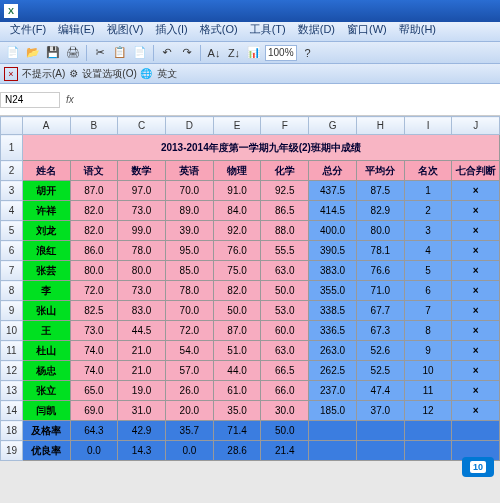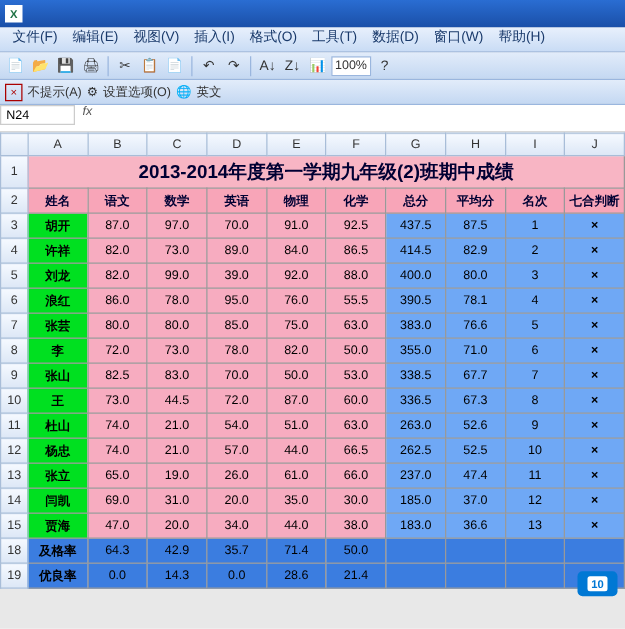--- a/index.html
+++ b/index.html
@@ -7,30 +7,30 @@
 .title-bar{background:linear-gradient(#2a6dd2,#1a4fa8);color:#fff;height:22px;display:flex;align-items:center;padding:0 4px;font-size:11px}
 .title-bar .icon{width:14px;height:14px;background:#fff;margin-right:4px;display:flex;align-items:center;justify-content:center;color:#217346;font-weight:bold;font-size:9px}
 .menu-bar{background:linear-gradient(#e8f0fc,#c9dcf5);height:20px;display:flex;align-items:flex-start;padding:0 4px;font-size:11px;color:#1a3a6b;border-bottom:1px solid #9ab6de}
 .menu-bar span{padding:0 6px;cursor:default}
 .toolbar{background:linear-gradient(#e2ecfa,#c4d8f2);height:22px;display:flex;align-items:center;padding:0 4px;gap:2px;border-bottom:1px solid #9ab6de}
 .toolbar .btn{width:18px;height:18px;display:flex;align-items:center;justify-content:center;font-size:11px;color:#333}
 .toolbar .sep{width:1px;height:16px;background:#9ab6de;margin:0 2px}
 .toolbar .zoom{font-size:10px;color:#333;display:flex;align-items:center;height:16px;padding:0 2px;background:#fff;border:1px solid #9ab6de}
 .task-bar{background:linear-gradient(#e2ecfa,#c4d8f2);height:20px;display:flex;align-items:center;padding:0 4px;font-size:10px;color:#333;border-bottom:1px solid #9ab6de;gap:4px}
 .task-bar .close{width:14px;height:14px;border:1px solid #a00;color:#a00;display:flex;align-items:center;justify-content:center;font-size:9px}
-.name-box-row{background:#fff;height:22px;display:flex;border-bottom:1px solid #ccc}
+.name-box-row{background:#fff;height:32px;display:flex;align-items:center;border-bottom:1px solid #ccc}
 .name-box{width:60px;height:16px;border:1px solid #ccc;font-size:10px;padding:0 4px;display:flex;align-items:center;background:#fff}
 .fx{font-size:10px;font-style:italic;color:#555;padding:0 6px}
 .sheet{background:#fff;width:100%}
 table{border-collapse:collapse;width:100%;font-size:10px}
 th.colhdr,td.rowhdr{background:linear-gradient(#f5f9ff,#dce7f6);border:1px solid #a8bdd8;text-align:center;color:#333;font-weight:normal;height:18px}
 td.rowhdr{width:22px}
 th.colhdr{width:48px;height:18px}
 td.cell{border:1px solid #999;text-align:center;height:20px;padding:0 2px;color:#000}
-.title-row td.cell{background:#f8b5c4;font-size:15px;font-weight:bold;height:26px;color:#003}
+.title-row td.cell{background:#f8b5c4;font-size:10px;font-weight:bold;height:26px;color:#003}
 .hdr-row td.cell{background:#f8a5b8;font-weight:bold;color:#003}
 .name-col{background:#00e020!important;font-weight:bold}
 .pink{background:#f7acc0}
 .blue{background:#6fa8f5}
 .summary{background:#3b7de0;color:#003;font-weight:bold}
 .summary-v{background:#3b7de0;color:#003}
 .cross{color:#c00;font-weight:bold}
 .watermark{position:absolute;bottom:26px;right:6px;background:#0078d4;color:#fff;font-size:9px;padding:4px 8px;border-radius:4px;display:flex;align-items:center;gap:4px}
 .watermark .w10{background:#fff;color:#0078d4;padding:1px 3px;border-radius:2px;font-weight:bold}
 </style>
@@ -271,33 +271,20 @@
   <td class="cell pink">69.0</td>
   <td class="cell pink">31.0</td>
   <td class="cell pink">20.0</td>
   <td class="cell pink">35.0</td>
   <td class="cell pink">30.0</td>
   <td class="cell blue">185.0</td>
   <td class="cell blue">37.0</td>
   <td class="cell blue">12</td>
   <td class="cell blue cross">×</td>
         </tr>
-        <tr>
-          <td class="rowhdr">15</td>
-  <td class="cell name-col">贾海</td>
-  <td class="cell pink">47.0</td>
-  <td class="cell pink">20.0</td>
-  <td class="cell pink">34.0</td>
-  <td class="cell pink">44.0</td>
-  <td class="cell pink">38.0</td>
-  <td class="cell blue">183.0</td>
-  <td class="cell blue">36.6</td>
-  <td class="cell blue">13</td>
-  <td class="cell blue cross">×</td>
-        </tr>
       </tbody>
   <tbody id="summary-rows">
         <tr>
           <td class="rowhdr">18</td>
   <td class="cell summary">及格率</td>
           <td class="cell summary-v">64.3</td>
           <td class="cell summary-v">42.9</td>
           <td class="cell summary-v">35.7</td>
           <td class="cell summary-v">71.4</td>
           <td class="cell summary-v">50.0</td>

